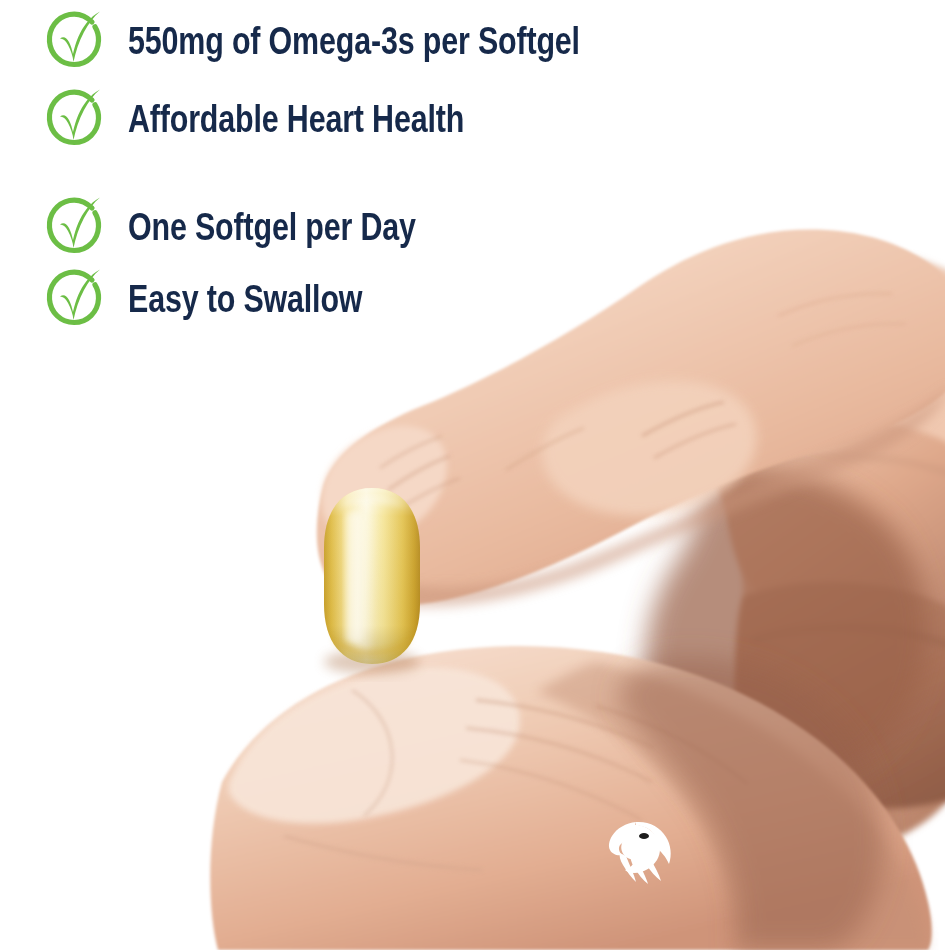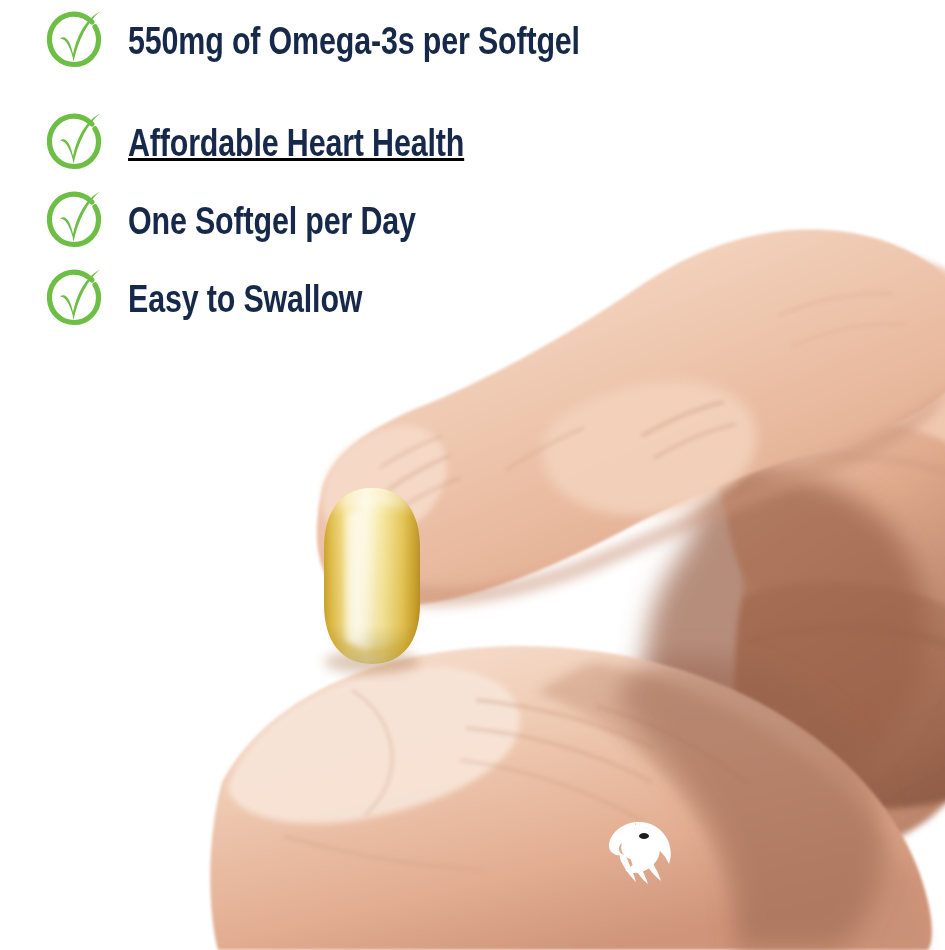--- a/index.html
+++ b/index.html
@@ -30,22 +30,22 @@
     z-index: 40;
   }
   .feature-row {
     position: absolute;
     left: 0;
     display: flex;
     align-items: center;
     height: 64px;
   }
   .feature-row.r0 { top: 8px; }
-  .feature-row.r1 { top: 110px; text-decoration: underline; }
-  .feature-row.r2 { top: 188px; align-items: center; }
+  .feature-row.r1 { top: 86px; }
+  .feature-row.r2 { top: 194px; align-items: center; }
   .feature-row.r3 { top: 266px; align-items: center; }
 
   .check-badge {
     width: 62px;
     height: 62px;
     flex: 0 0 62px;
     margin-left: 8px;
     margin-right: 22px;
     display: block;
   }

